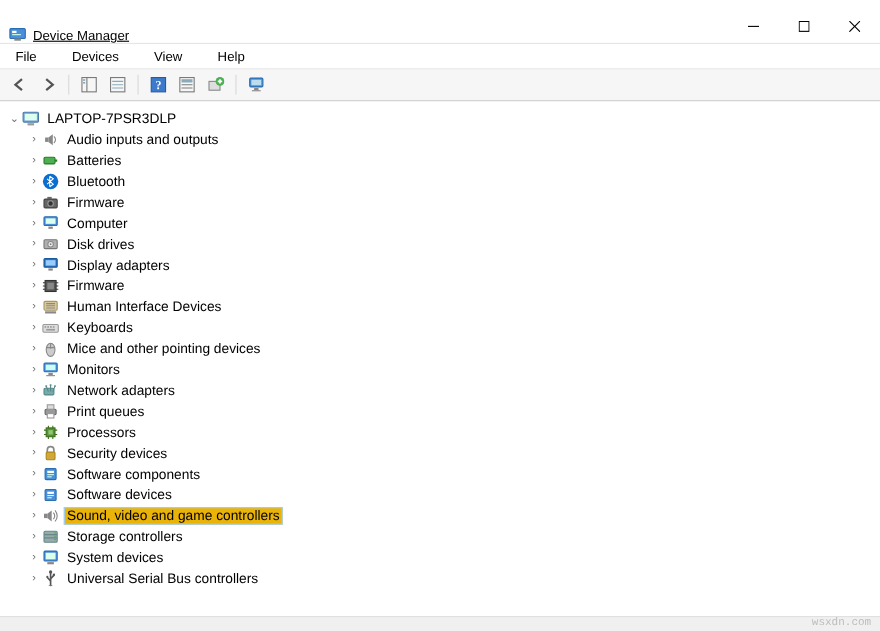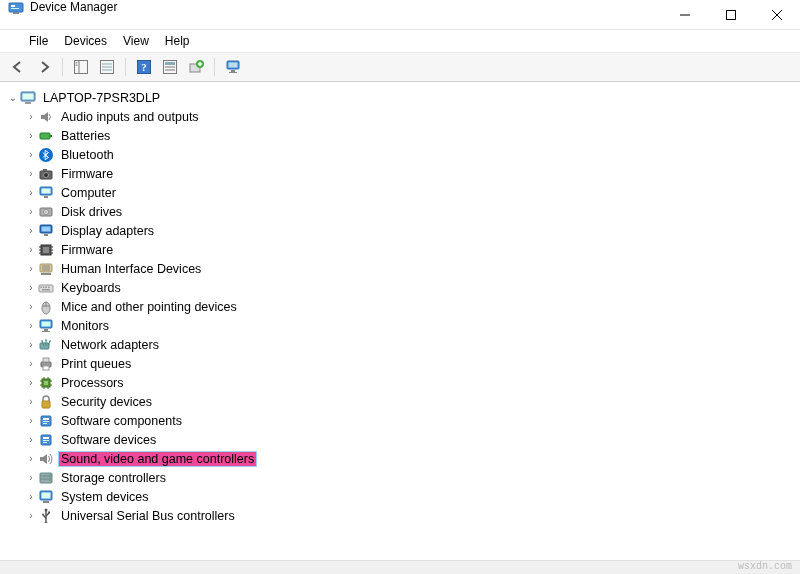--- a/index.html
+++ b/index.html
@@ -1,33 +1,33 @@
 <!DOCTYPE html>
 <html><head>
 <meta charset="utf-8">
 <style>
 * { box-sizing: border-box; margin: 0; padding: 0; }
 body { font-family: "Segoe UI", Tahoma, sans-serif; font-size: 12px; background: #fff; color: #000; width: 800px; height: 574px; overflow: hidden; }
-.titlebar { display: flex; align-items: flex-start; height: 30px; padding: 0 0 0 8px; border-bottom: 1px solid #e5e5e5; }
+.titlebar { display: flex; align-items: flex-end; height: 40px; padding: 0 0 0 8px; border-bottom: 1px solid #e5e5e5; text-decoration: underline; }
 .titlebar .app-icon { width: 16px; height: 16px; margin-right: 6px; }
 .titlebar .title { flex: 0 0 auto; font-size: 12px; }
 .titlebar .spacer { flex: 1; }
 .winbtn { width: 46px; height: 30px; display: flex; align-items: center; justify-content: center; }
 .winbtn svg { width: 10px; height: 10px; }
-.menubar { display: flex; gap: 0; padding: 2px 6px; font-size: 12px; margin-left: 15px; }
+.menubar { display: flex; gap: 16px; padding: 2px 6px; font-size: 12px; }
 .menubar .menu { padding: 2px 8px; }
 .toolbar { display: flex; align-items: center; gap: 2px; padding: 3px 6px; border-top: 1px solid #e8e8e8; border-bottom: 1px solid #d0d0d0; background: #f6f6f6; }
 .tbtn { width: 24px; height: 22px; display: flex; align-items: center; justify-content: center; border: 1px solid transparent; }
 .tsep { width: 1px; height: 18px; background: #d8d8d8; margin: 0 4px; }
 .tree { padding: 6px 4px 6px 2px; overflow-y: auto; height: 460px; }
 .row { display: flex; align-items: center; height: 19px; padding-left: 4px; user-select: none; }
 .row .arrow { width: 14px; display: flex; align-items: center; justify-content: center; color: #6e6e6e; font-size: 10px; }
 .row .icon { width: 16px; height: 16px; margin-right: 4px; display: flex; align-items: center; justify-content: center; }
 .row .label { white-space: nowrap; padding: 1px 3px; font-size: 12.5px; }
-.row.selected .label { background: #ec4899; border: 1px solid #99d1ff; padding: 0 2px; }
+.row.selected .label { background: #eab308; border: 1px solid #99d1ff; padding: 0 2px; }
 .indent1 { padding-left: 22px; }
 .footer { position: absolute; bottom: 0; left: 0; right: 0; height: 14px; background: #f0f0f0; border-top: 1px solid #e0e0e0; }
 .watermark { position: absolute; bottom: 2px; right: 8px; font-size: 10px; color: #bdbdbd; font-family: Liberation Mono, monospace; }
 </style>
 </head>
 <body>
 
 <div class="titlebar">
   <span class="app-icon">
     <svg viewBox="0 0 16 16">

